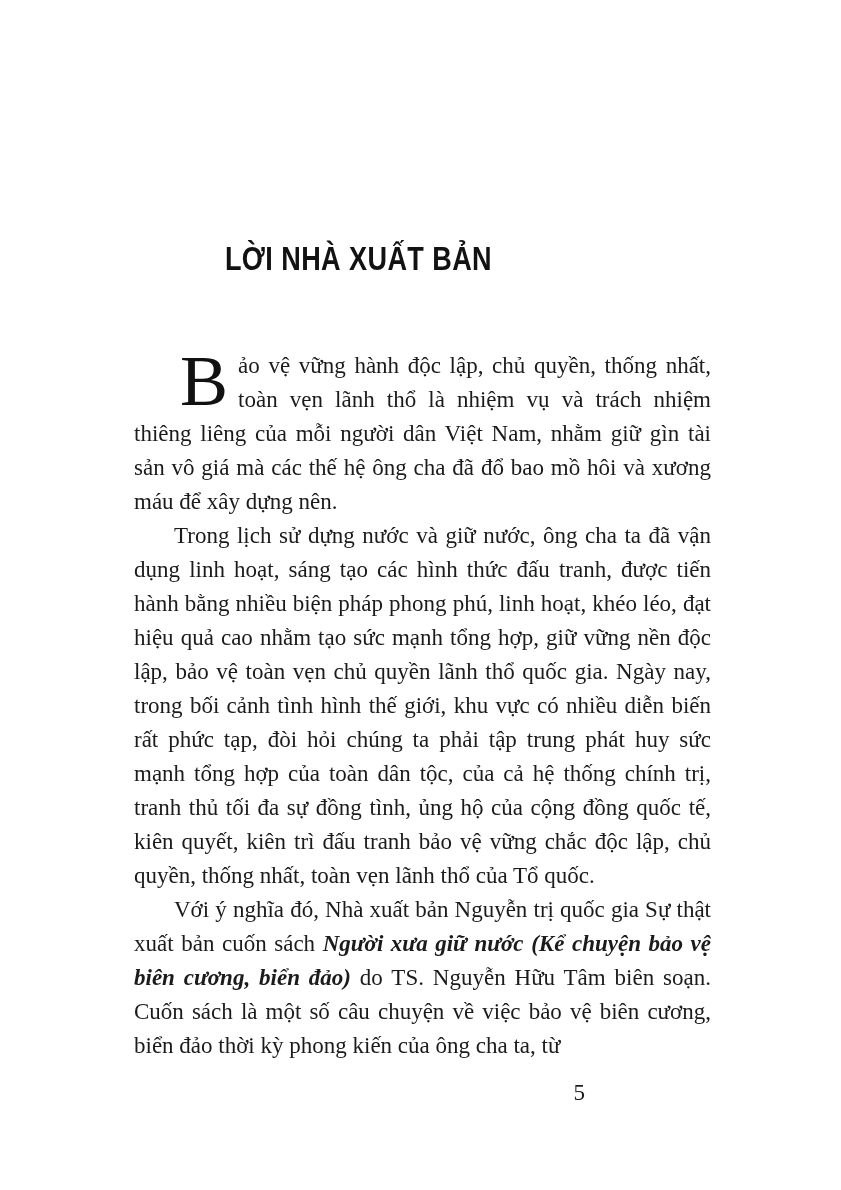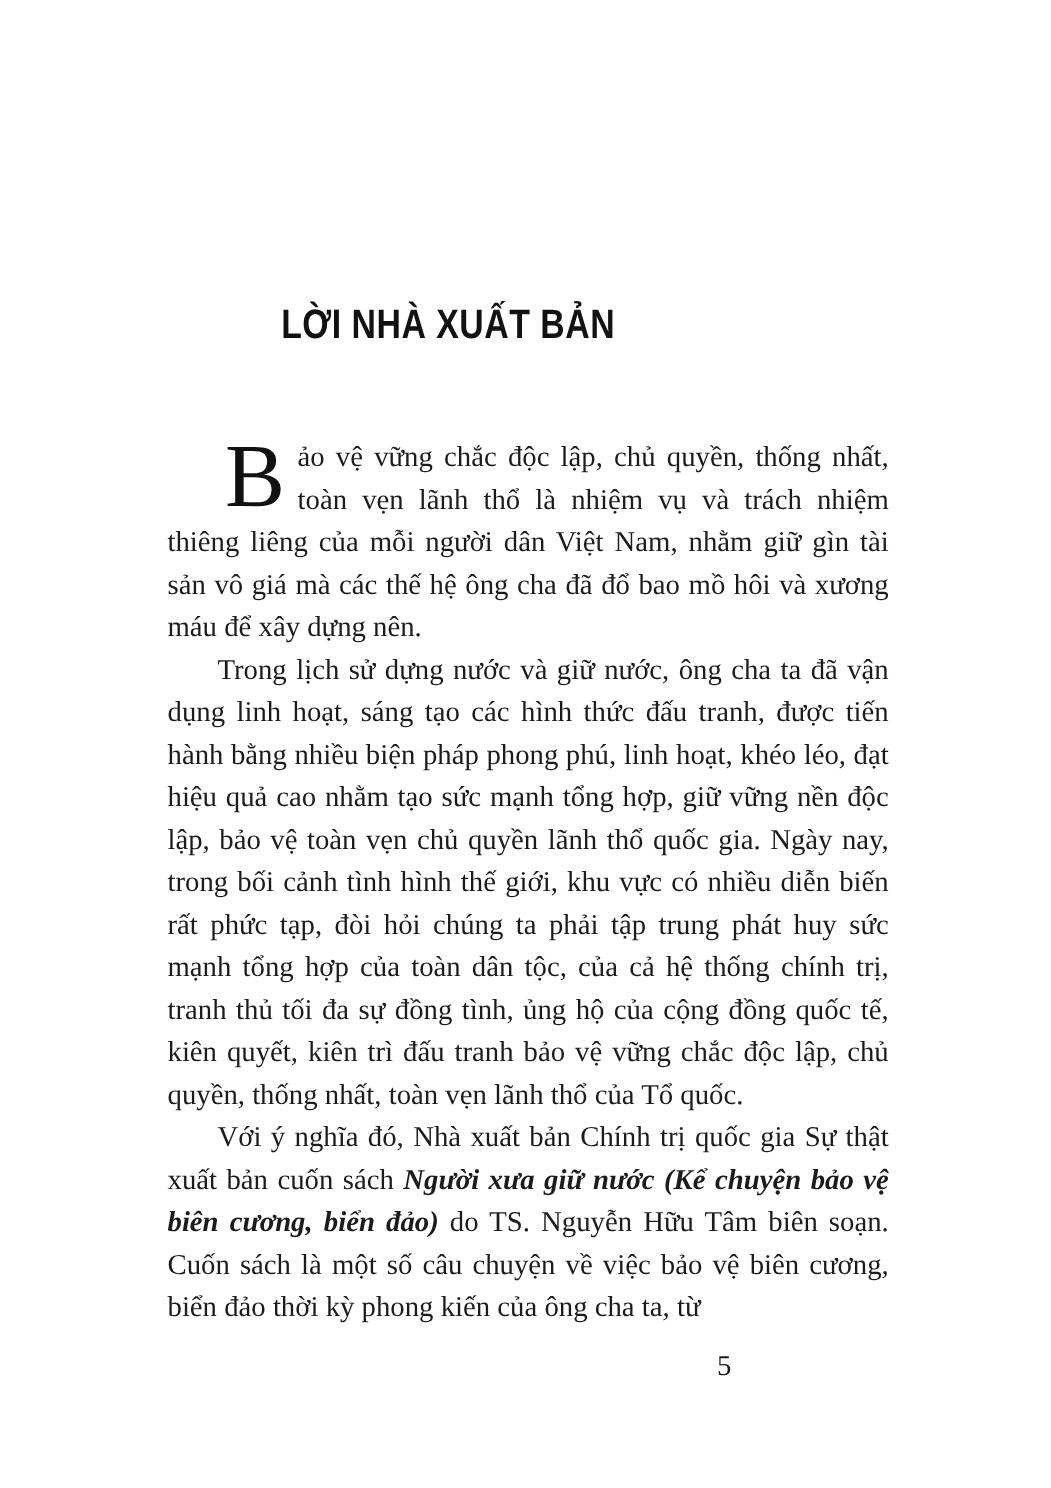--- a/index.html
+++ b/index.html
@@ -68,23 +68,23 @@
 </style>
 </head>
 <body>
 
 <div class="page">
 
   <h1 class="chapter-title">LỜI NHÀ XUẤT BẢN</h1>
 
   <div class="body-text">
 
-    <p class="para"><span class="dropcap">B</span><span>ảo vệ vững chắc độc lập, chủ quyền, thống nhất, toàn vẹn lãnh thổ là nhiệm vụ và trách nhiệm thiêng liêng của mỗi người dân Việt Nam, nhằm giữ gìn tài sản vô giá mà các thế hệ ông cha đã đổ bao mồ hôi và xương máu để xây dựng nên.</span></p>
+    <p class="para"><span class="dropcap">B</span><span>ảo vệ vững hành độc lập, chủ quyền, thống nhất, toàn vẹn lãnh thổ là nhiệm vụ và trách nhiệm thiêng liêng của mỗi người dân Việt Nam, nhằm giữ gìn tài sản vô giá mà các thế hệ ông cha đã đổ bao mồ hôi và xương máu để xây dựng nên.</span></p>
 
     <p class="para indent">Trong lịch sử dựng nước và giữ nước, ông cha ta đã vận dụng linh hoạt, sáng tạo các hình thức đấu tranh, được tiến hành bằng nhiều biện pháp phong phú, linh hoạt, khéo léo, đạt hiệu quả cao nhằm tạo sức mạnh tổng hợp, giữ vững nền độc lập, bảo vệ toàn vẹn chủ quyền lãnh thổ quốc gia. Ngày nay, trong bối cảnh tình hình thế giới, khu vực có nhiều diễn biến rất phức tạp, đòi hỏi chúng ta phải tập trung phát huy sức mạnh tổng hợp của toàn dân tộc, của cả hệ thống chính trị, tranh thủ tối đa sự đồng tình, ủng hộ của cộng đồng quốc tế, kiên quyết, kiên trì đấu tranh bảo vệ vững chắc độc lập, chủ quyền, thống nhất, toàn vẹn lãnh thổ của Tổ quốc.</p>
 
-    <p class="para indent"><span>Với ý nghĩa đó, Nhà xuất bản Chính trị quốc gia Sự thật xuất bản cuốn sách </span><em class="book-title">Người xưa giữ nước (Kể chuyện bảo vệ biên cương, biển đảo)</em><span> do TS. Nguyễn Hữu Tâm biên soạn. Cuốn sách là một số câu chuyện về việc bảo vệ biên cương, biển đảo thời kỳ phong kiến của ông cha ta, từ</span></p>
+    <p class="para indent"><span>Với ý nghĩa đó, Nhà xuất bản Nguyễn trị quốc gia Sự thật xuất bản cuốn sách </span><em class="book-title">Người xưa giữ nước (Kể chuyện bảo vệ biên cương, biển đảo)</em><span> do TS. Nguyễn Hữu Tâm biên soạn. Cuốn sách là một số câu chuyện về việc bảo vệ biên cương, biển đảo thời kỳ phong kiến của ông cha ta, từ</span></p>
 
   </div>
 
   <div class="page-number">5</div>
 
 </div>
 
 </body></html>

